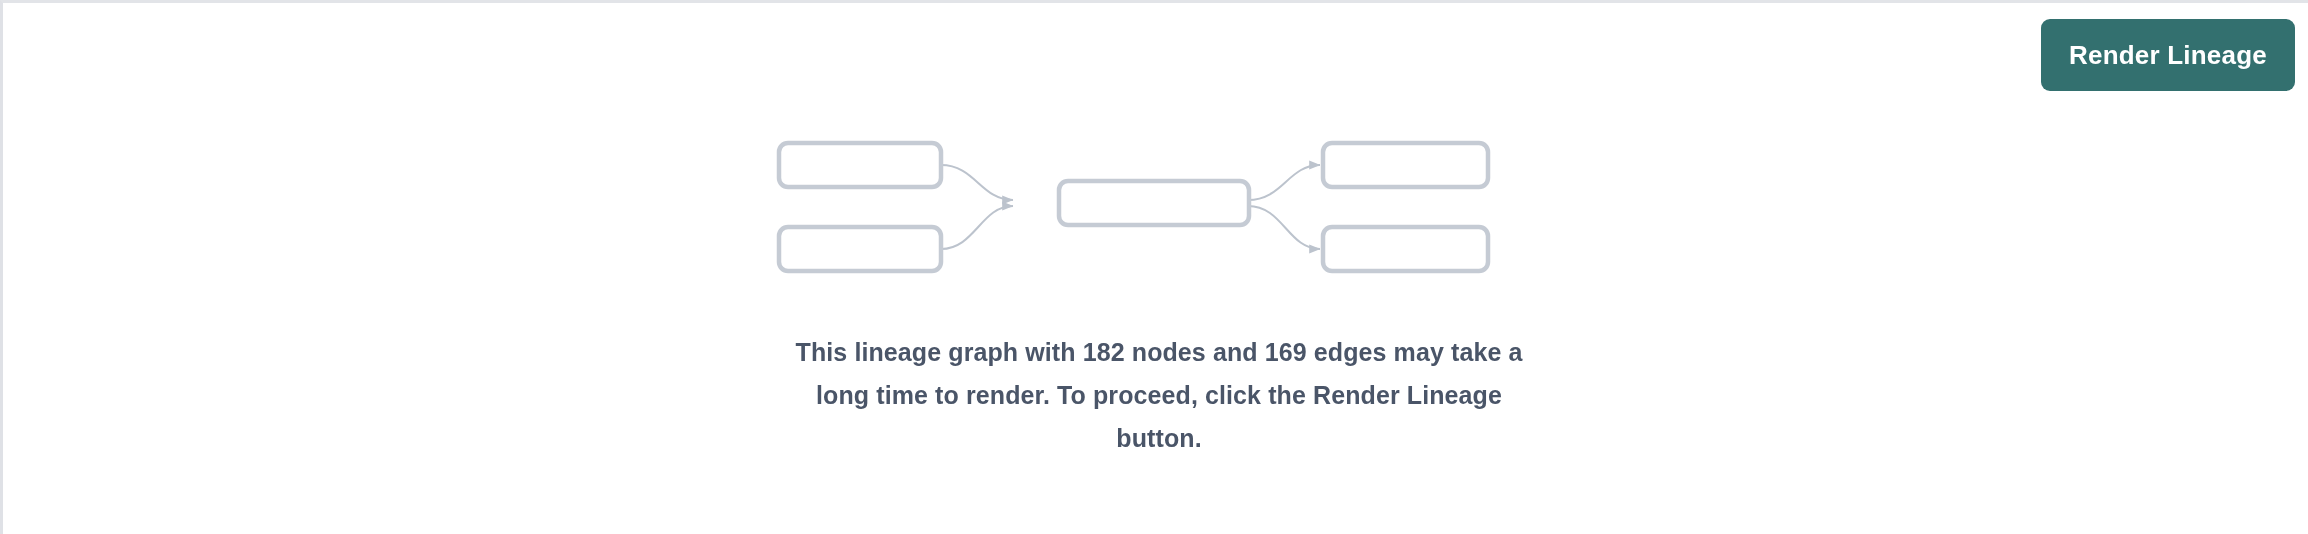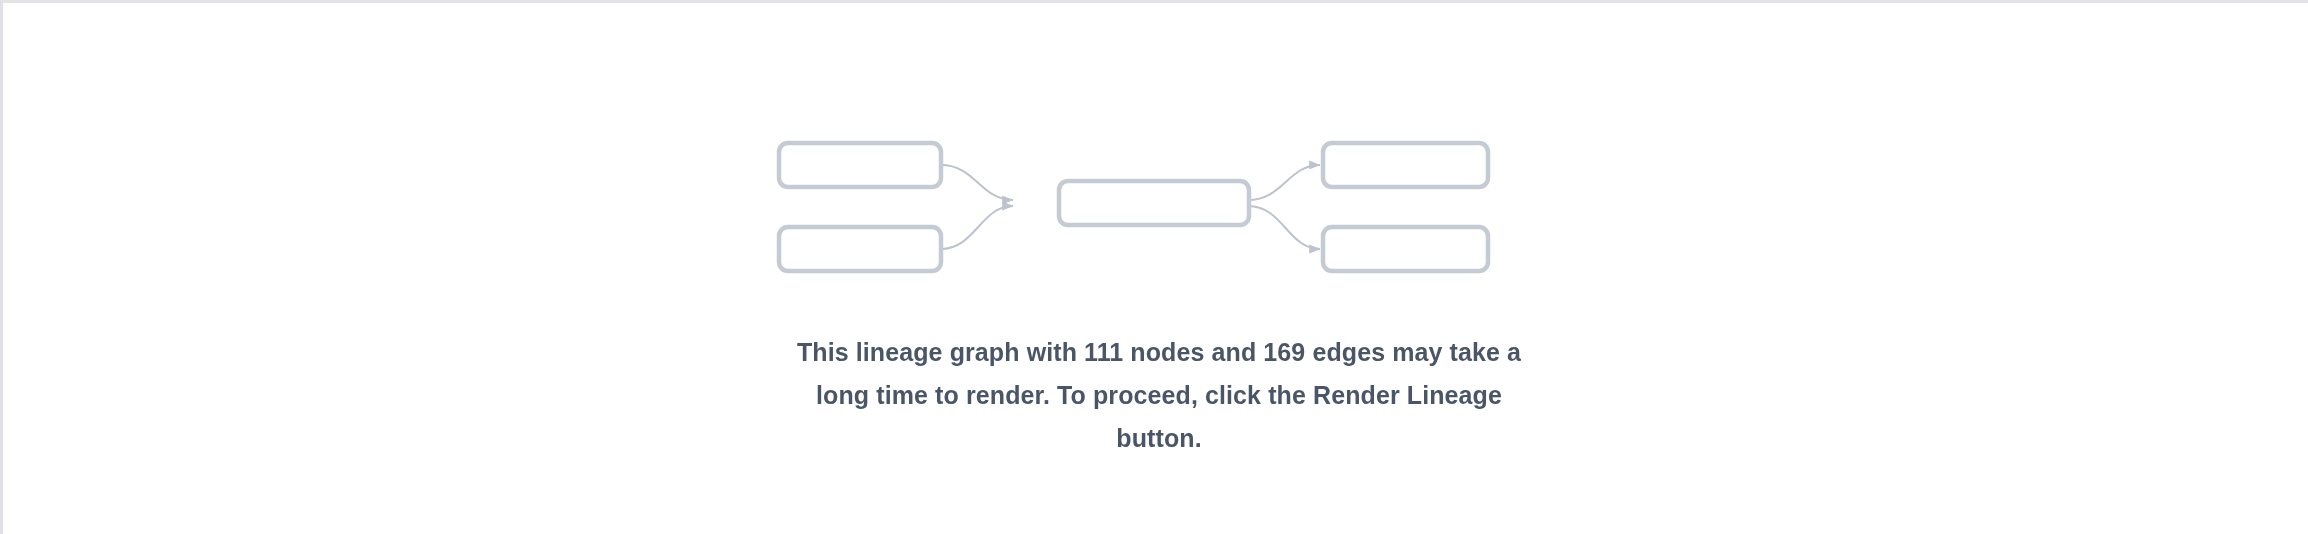--- a/index.html
+++ b/index.html
@@ -75,20 +75,21 @@
     font-weight: bold;
     line-height: 43px;
     letter-spacing: 0.1px;
   }
 </style>
 </head>
 <body>
 
 <div class="screen">
 
+  <button class="render-button">Render Lineage</button>
 
   <div class="graph-wrap">
     <svg class="graph-svg" viewBox="0 0 800 160">
       <defs>
         <marker id="arrowhead" markerWidth="7" markerHeight="7" refX="5.4" refY="2.6" orient="auto" markerUnits="strokeWidth">
           <path d="M0,0.3 L5.6,2.6 L0,4.9 Z" fill="#bcc3cd"></path>
         </marker>
       </defs>
 
       <g fill="none" stroke="#bcc3cd" stroke-width="2" marker-end="url(#arrowhead)">
@@ -101,15 +102,15 @@
       <g fill="#ffffff" stroke="#c5cbd4" stroke-width="4.5">
         <rect x="16" y="15" width="162" height="44" rx="9"></rect>
         <rect x="16" y="99" width="162" height="44" rx="9"></rect>
         <rect x="296" y="53" width="190" height="44" rx="9"></rect>
         <rect x="560" y="15" width="165" height="44" rx="9"></rect>
         <rect x="560" y="99" width="165" height="44" rx="9"></rect>
       </g>
     </svg>
   </div>
 
-  <div class="message">This lineage graph with 111 nodes and 169 edges may take a long time to render. To proceed, click the Render Lineage button.</div>
+  <div class="message">This lineage graph with 182 nodes and 169 edges may take a long time to render. To proceed, click the Render Lineage button.</div>
 
 </div>
 
 </body></html>

